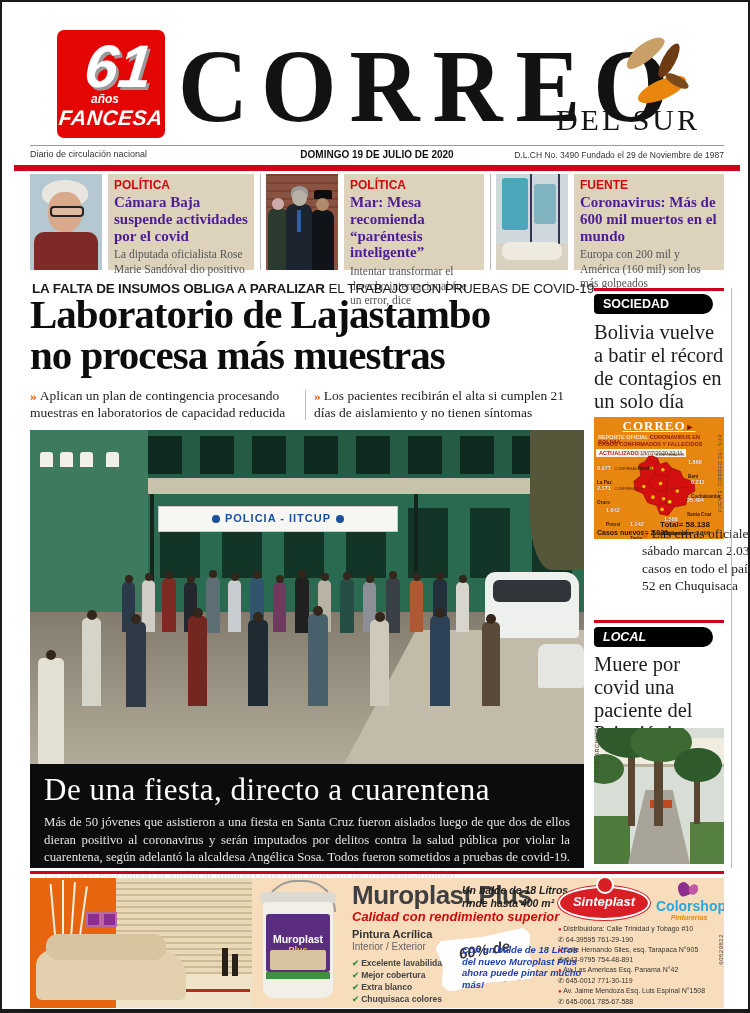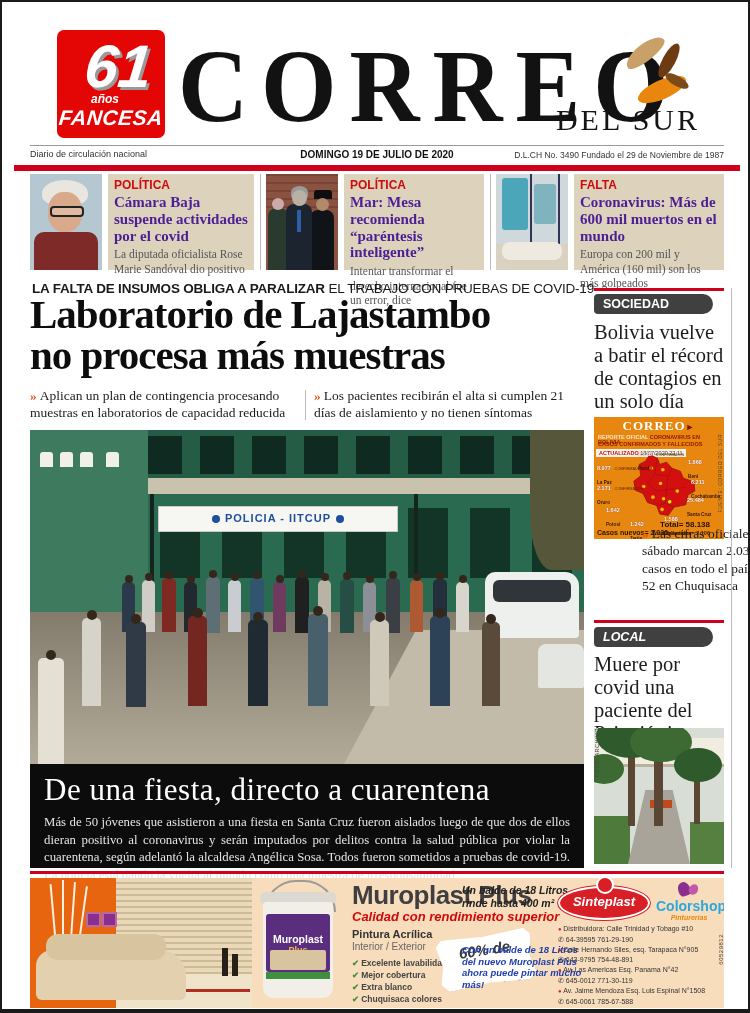--- a/index.html
+++ b/index.html
@@ -100,32 +100,32 @@
   .p-far::after{width:8px;height:8px;top:-7px;}
   .vtext{writing-mode:vertical-rl;transform:rotate(180deg);font-size:5.5px;color:#444;letter-spacing:.5px;}
 
   
   #qbox{left:28px;top:762px;width:554px;height:104px;background:#0c0c0c;box-sizing:border-box;padding:8px 14px;}
   #qbox h2{margin:0;font:400 31px "Liberation Serif",serif;color:#fff;letter-spacing:.5px;}
   #qbox p{margin:6px 0 0;font:400 12.8px "Liberation Serif",serif;color:#e4e4e4;line-height:1.38;text-align:justify;}
 
   
   #sb-line-top{left:592px;top:286px;width:130px;height:3px;background:#d0021b;}
-  .sb-label{left:592px;width:110px;height:20px;background:#404040;border-radius:4px 10px 10px 4px;
+  .sb-label{left:592px;width:110px;height:20px;background:#000000;border-radius:4px 10px 10px 4px;
             color:#fff;font:700 12.5px "Liberation Sans",sans-serif;line-height:20px;padding-left:9px;}
   .sb-head{left:592px;width:132px;font:400 20.5px "Liberation Serif",serif;line-height:1.13;color:#1d1d1d;}
   #sb-rule2{left:592px;top:618px;width:130px;height:3px;background:#d0021b;}
   #sb-right-rule{left:729px;top:286px;width:1px;height:580px;background:#bbb;}
   .sb-bullet{left:592px;top:523px;width:132px;font:400 13.5px "Liberation Serif",serif;line-height:1.28;color:#1c1c1c;margin-left:48px;}
   .sb-bullet .gl{color:#e8520a;font-weight:700;margin-right:3px;}
 
   
   #ig{left:592px;top:415px;width:130px;height:122px;background:#e8870f;overflow:hidden;}
   #ig-brand{position:absolute;left:0;top:1px;width:130px;text-align:center;
-            font:700 13px "Liberation Serif",serif;color:#fff;letter-spacing:1px;}
+            font:700 13px "Liberation Serif",serif;color:#fff;letter-spacing:1px;text-decoration:underline;}
   #ig-brand .arrow{color:#7a1404;font-size:9px;}
   #ig-t1{position:absolute;left:4px;top:17px;width:124px;font-size:6px;transform:scale(.92);transform-origin:left top;color:#f6e7cf;font-weight:700;}
   #ig-t1 b{color:#8f1408;}
   #ig-t2{position:absolute;left:4px;top:24px;font-size:6px;transform:scale(.92);transform-origin:left top;color:#8f1408;font-weight:700;}
   #ig-upd{position:absolute;left:2px;top:32px;background:#f7f3ea;padding:1px 3px;font-size:5.5px;color:#333;}
   #ig-upd b{color:#c81010;}
   #ig-map{position:absolute;left:26px;top:36px;}
   .dept{position:absolute;line-height:1.0;transform:scale(.85);transform-origin:left top;white-space:nowrap;}
   .dept .n{font:700 6.5px "Liberation Sans",sans-serif;color:#fff;text-shadow:0 0 1px #6e1000;}
   .dept .c{font-size:4.5px;color:#5c2400;}
@@ -262,21 +262,21 @@
   <div class="abs tcard" style="left:494px;width:228px;">
     <div class="tphoto ph3">
       <div class="eq1"></div>
         <div class="eq2"></div>
       <div class="pole" style="left:34px;"></div>
         <div class="pole" style="left:62px;"></div>
       <div class="bed"></div>
         <div class="sheet"></div>
     </div>
     <div class="ttext">
-      <div class="tsec">FALTA</div>
+      <div class="tsec">FUENTE</div>
       <div class="thead">Coronavirus: Más de 600 mil muertos en el mundo</div>
       <div class="tdeck">Europa con 200 mil y América (160 mil) son los más golpeados</div>
     </div>
   </div>
 
   <div class="abs" id="kicker">
     <b>LA FALTA DE INSUMOS OBLIGA A PARALIZAR</b><span> EL TRABAJO CON PRUEBAS DE COVID-19</span>
   </div>
   <div class="abs" id="mainhead">
     <div>Laboratorio de Lajastambo</div>

